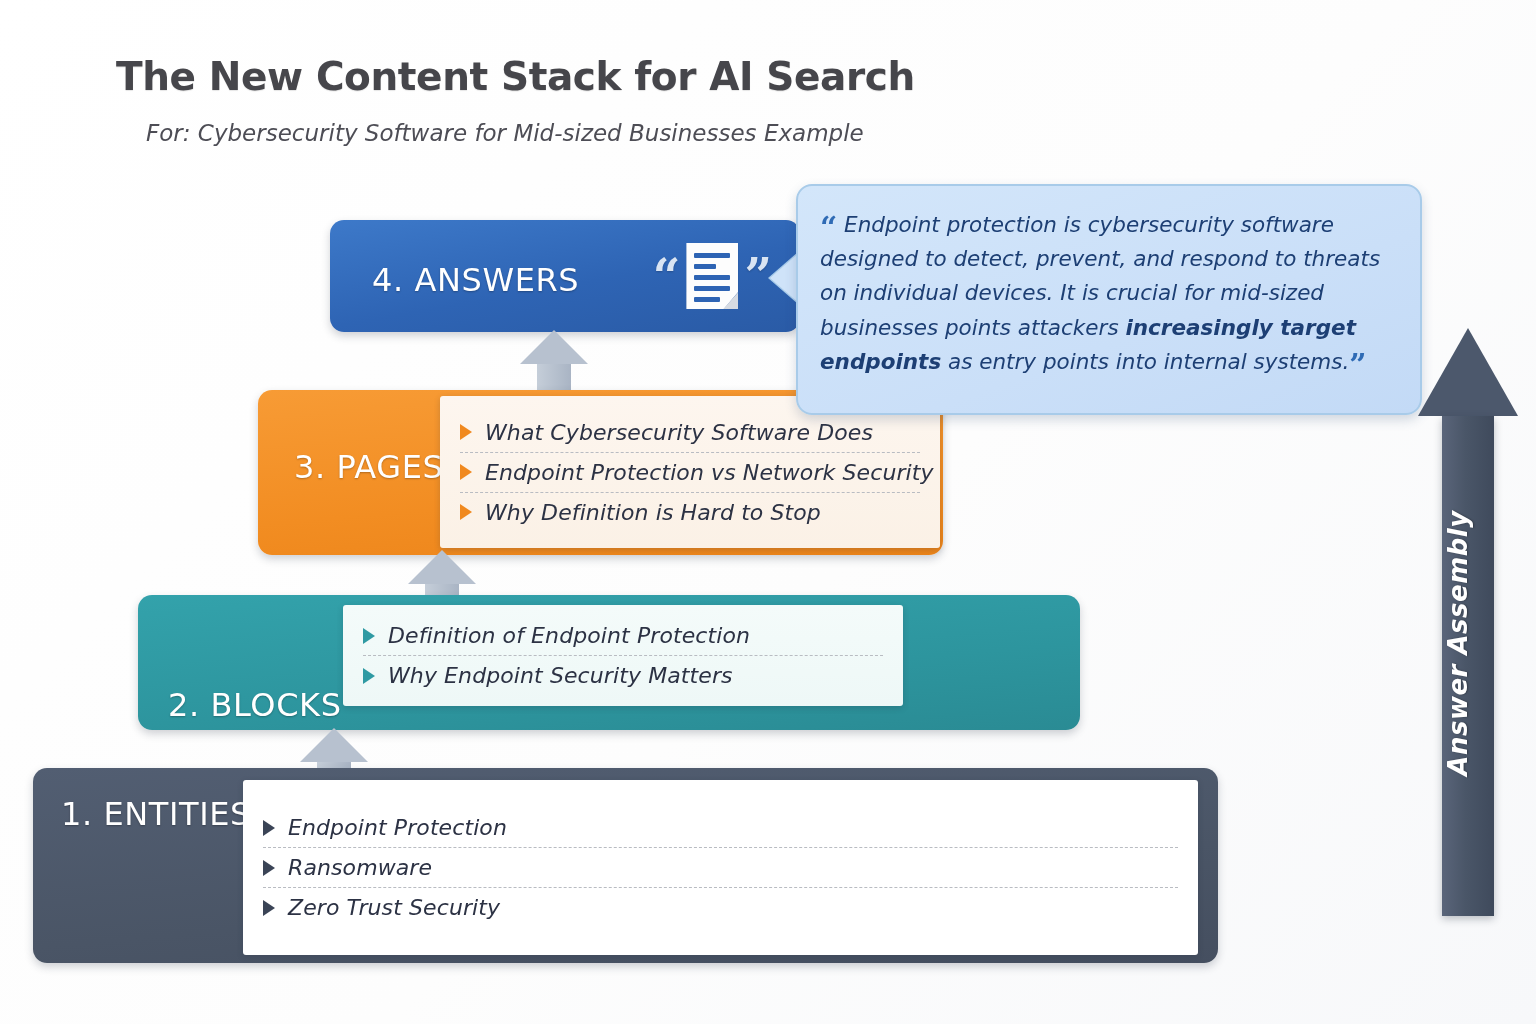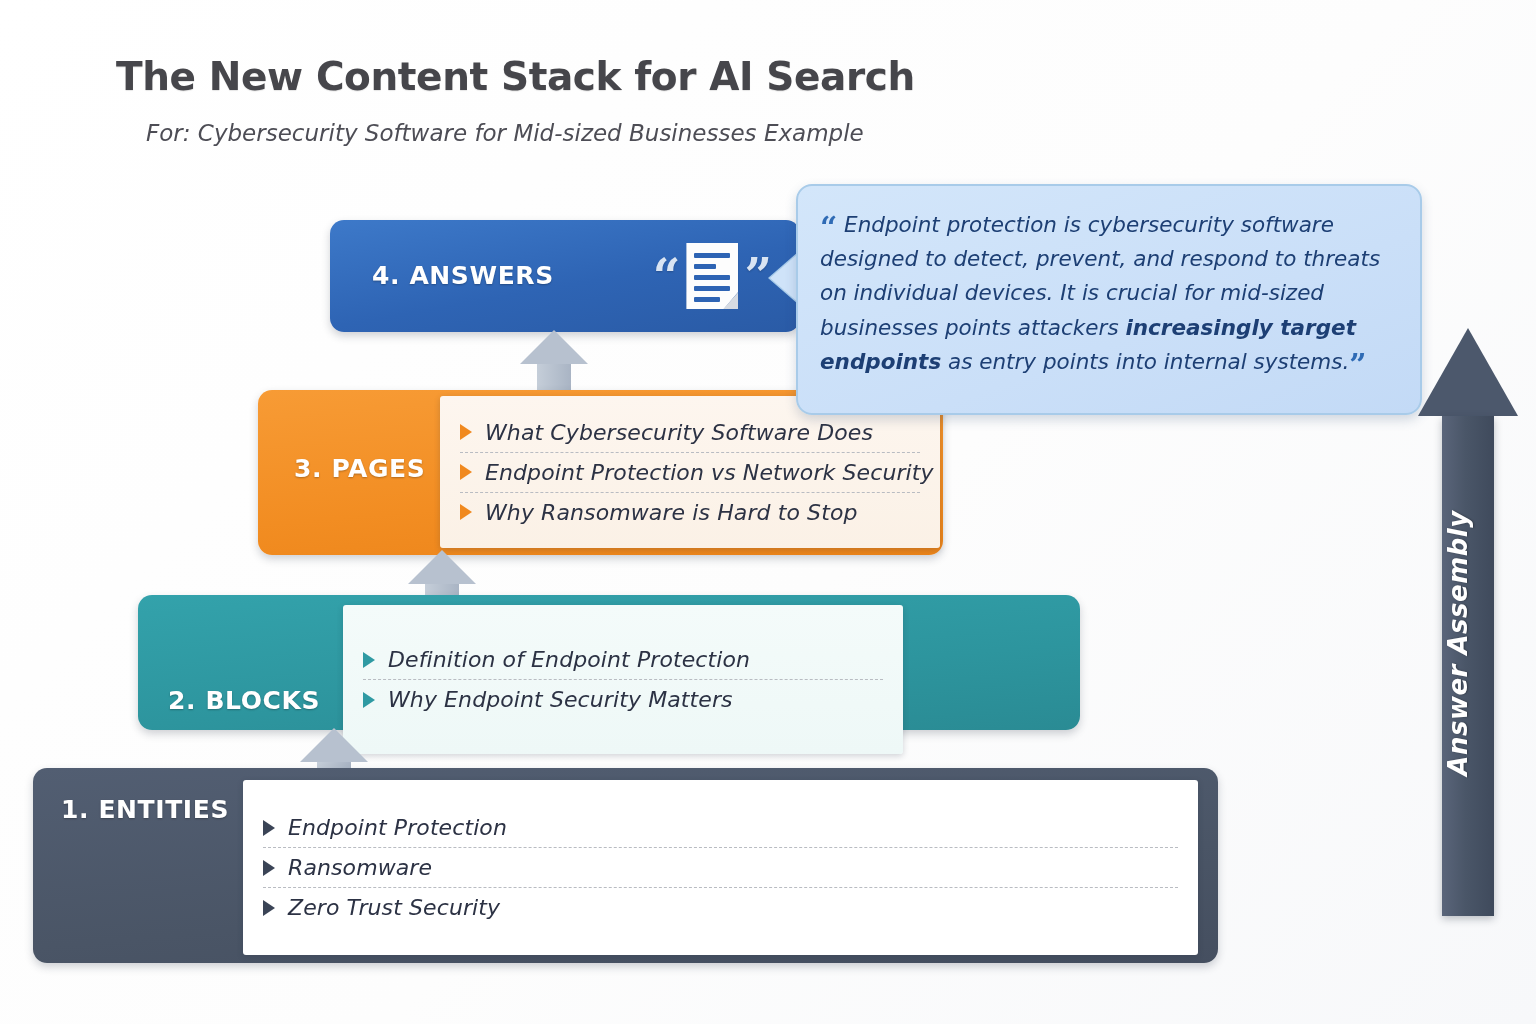--- a/index.html
+++ b/index.html
@@ -39,22 +39,22 @@
 
   
   .tier {
     position: absolute;
     border-radius: 14px;
     box-shadow: 0 4px 9px rgba(40,50,70,.22);
   }
   .tier-label {
     position: absolute;
     color: #ffffff;
-    font-weight: bold;
-    font-size: 25px;
+    font-weight: normal;
+    font-size: 32px;
     letter-spacing: .6px;
     text-shadow: 0 1px 2px rgba(0,0,0,.28);
     white-space: nowrap;
   }
 
   .panel {
     position: absolute;
     border-radius: 3px;
     box-shadow: 0 2px 6px rgba(30,40,60,.20);
     padding: 20px 20px;
@@ -121,35 +121,35 @@
   #doc-icon .ln {
     position: absolute; left: 8px; height: 5px;
     background: #2e64b4; border-radius: 1px;
   }
 
   
   #tier-pages {
     left: 258px; top: 390px; width: 685px; height: 165px;
     background: linear-gradient(175deg,#f79b35 0%,#f28d22 60%,#ec8419 100%);
   }
-  #pages-label { left: 36px; top: 64px; }
+  #pages-label { left: 36px; top: 58px; }
   #panel-pages {
     left: 440px; top: 396px; width: 500px; height: 152px;
     background: linear-gradient(180deg,#fdf6ef 0%,#fbf1e6 100%);
   }
   .pages-c { color: #f0891f; }
 
   
   #tier-blocks {
     left: 138px; top: 595px; width: 942px; height: 135px;
     background: linear-gradient(175deg,#33a2ab 0%,#2d959e 60%,#2a8b94 100%);
   }
   #blocks-label { left: 30px; top: 51px; margin-top: 40px; }
   #panel-blocks {
-    left: 343px; top: 605px; width: 560px; height: 149px;
+    left: 343px; top: 605px; width: 560px; height: 101px;
     background: linear-gradient(180deg,#f4fbfa 0%,#eef8f7 100%);
   }
   .blocks-c { color: #2f9aa3; }
 
   
   #tier-entities {
     left: 33px; top: 768px; width: 1185px; height: 195px;
     background: linear-gradient(175deg,#525e72 0%,#4a5566 60%,#454f60 100%);
   }
   #entities-label { left: 28px; top: 27px; }
@@ -297,21 +297,21 @@
     <div class="row">
       <span class="bullet pages-c"></span>
       <span class="row-text">What Cybersecurity Software Does</span>
     </div>
     <div class="row">
       <span class="bullet pages-c"></span>
       <span class="row-text">Endpoint Protection vs Network Security</span>
     </div>
     <div class="row">
       <span class="bullet pages-c"></span>
-      <span class="row-text">Why Ransomware is Hard to Stop</span>
+      <span class="row-text">Why Definition is Hard to Stop</span>
     </div>
   </div>
 
   <div id="arrow-blocks-pages" class="up-arrow">
     <div class="head"></div>
       <div class="shaft"></div>
   </div>
 
   <div id="tier-blocks" class="tier">
     <div id="blocks-label" class="tier-label">2. BLOCKS</div>

